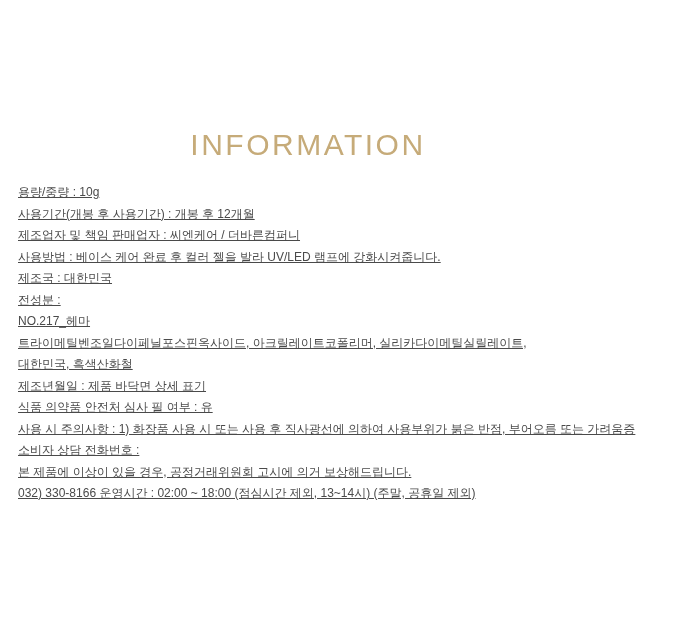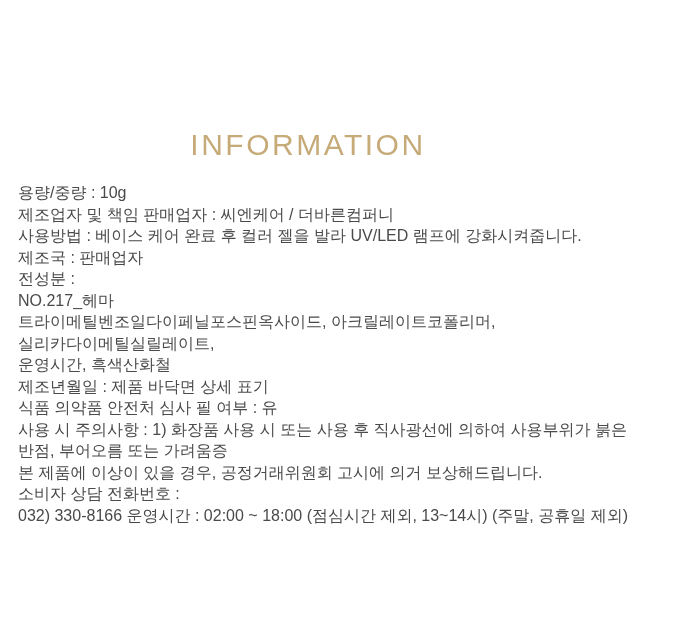--- a/index.html
+++ b/index.html
@@ -31,44 +31,46 @@
     color: #c6ab79;
     font-weight: 400;
   }
   .info-block {
     position: absolute;
     top: 182px;
     left: 18px;
     width: 648px;
   }
   .line {
-    font-size: 16px;
+    font-size: 12px;
     line-height: 21.5px;
     color: #4a4a4a;
     white-space: pre-wrap;
     word-break: keep-all;
+    text-decoration: underline;
   }
 </style>
 </head>
 <body>
 
 <div class="page">
 
   <div class="title">INFORMATION</div>
 
   <div class="info-block">
     <div class="line">용량/중량 : 10g</div>
+    <div class="line">사용기간(개봉 후 사용기간) : 개봉 후 12개월</div>
     <div class="line">제조업자 및 책임 판매업자 : 씨엔케어 / 더바른컴퍼니</div>
     <div class="line">사용방법 : 베이스 케어 완료 후 컬러 젤을 발라 UV/LED 램프에 강화시켜줍니다.</div>
-    <div class="line">제조국 : 판매업자</div>
+    <div class="line">제조국 : 대한민국</div>
     <div class="line">전성분 :</div>
     <div class="line">NO.217_헤마</div>
     <div class="line">트라이메틸벤조일다이페닐포스핀옥사이드, 아크릴레이트코폴리머, 실리카다이메틸실릴레이트,</div>
-    <div class="line">운영시간, 흑색산화철</div>
+    <div class="line">대한민국, 흑색산화철</div>
     <div class="line">제조년월일 : 제품 바닥면 상세 표기</div>
     <div class="line">식품 의약품 안전처 심사 필 여부 : 유</div>
     <div class="line">사용 시 주의사항 : 1) 화장품 사용 시 또는 사용 후 직사광선에 의하여 사용부위가 붉은 반점, 부어오름 또는 가려움증</div>
+    <div class="line">소비자 상담 전화번호 :</div>
     <div class="line">본 제품에 이상이 있을 경우, 공정거래위원회 고시에 의거 보상해드립니다.</div>
-    <div class="line">소비자 상담 전화번호 :</div>
     <div class="line">032) 330-8166 운영시간 : 02:00 ~ 18:00 (점심시간 제외, 13~14시) (주말, 공휴일 제외)</div>
   </div>
 
 </div>
 
 </body></html>

